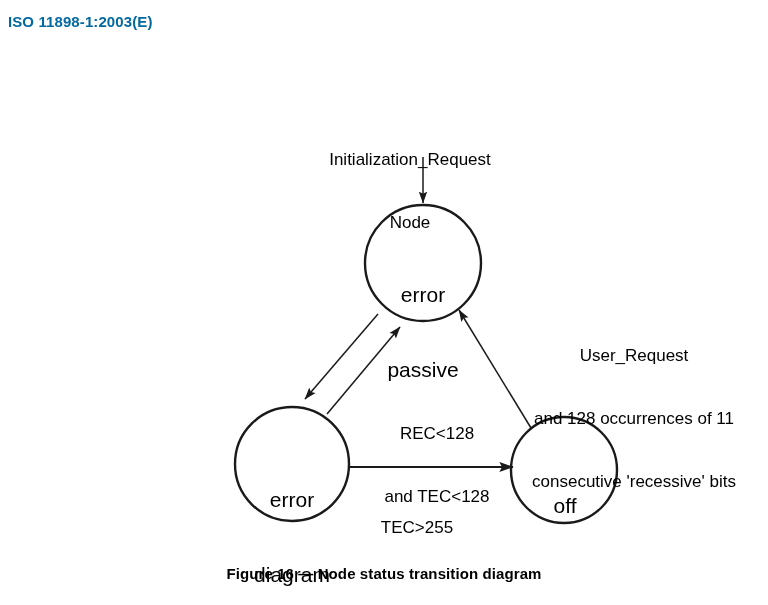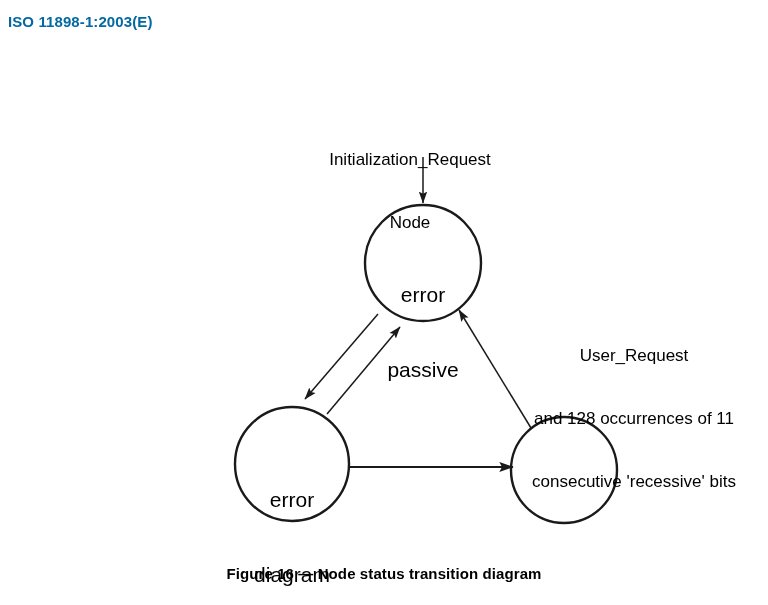--- a/index.html
+++ b/index.html
@@ -124,30 +124,38 @@
 
   <div class="dg-text" id="rec-tec-127">
   </div>
 
   <div class="dg-text" id="user-request">
     <div>User_Request</div>
     <div>and 128 occurrences of 11</div>
     <div>consecutive 'recessive' bits</div>
   </div>
 
+  <div class="dg-text" id="rec-tec-128">
+    <div>REC&lt;128</div>
+    <div>and TEC&lt;128</div>
+  </div>
 
+  <div class="dg-text" id="tec-255">
+    <div>TEC&gt;255</div>
+  </div>
 
   <div class="dg-text state-label" id="label-error-active">
     <div>error</div>
     <div>passive</div>
   </div>
 
   <div class="dg-text state-label" id="label-error-passive">
     <div>error</div>
     <div>diagram</div>
   </div>
 
   <div class="dg-text state-label" id="label-bus-off">
+    <div>off</div>
   </div>
 
   <div class="figure-caption">Figure 16 — Node status transition diagram</div>
 
 </div>
 
 </body></html>

